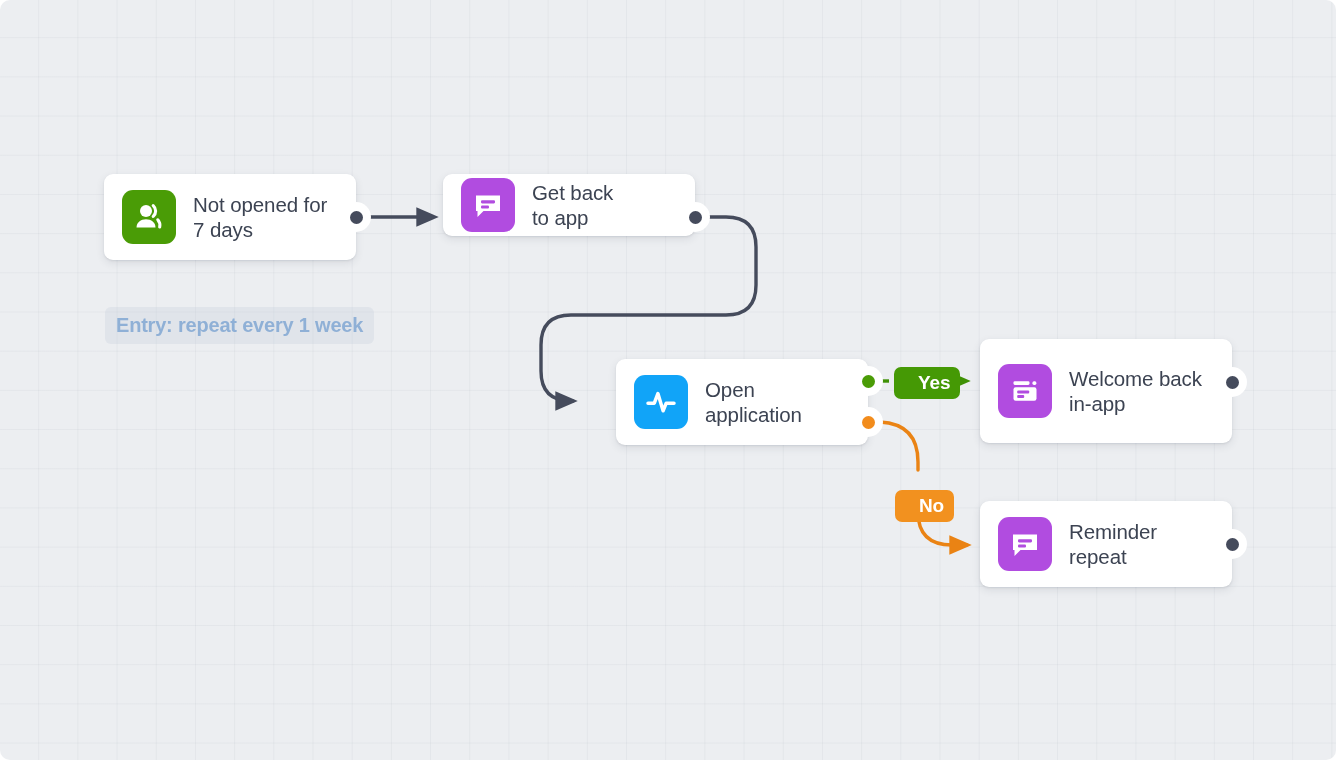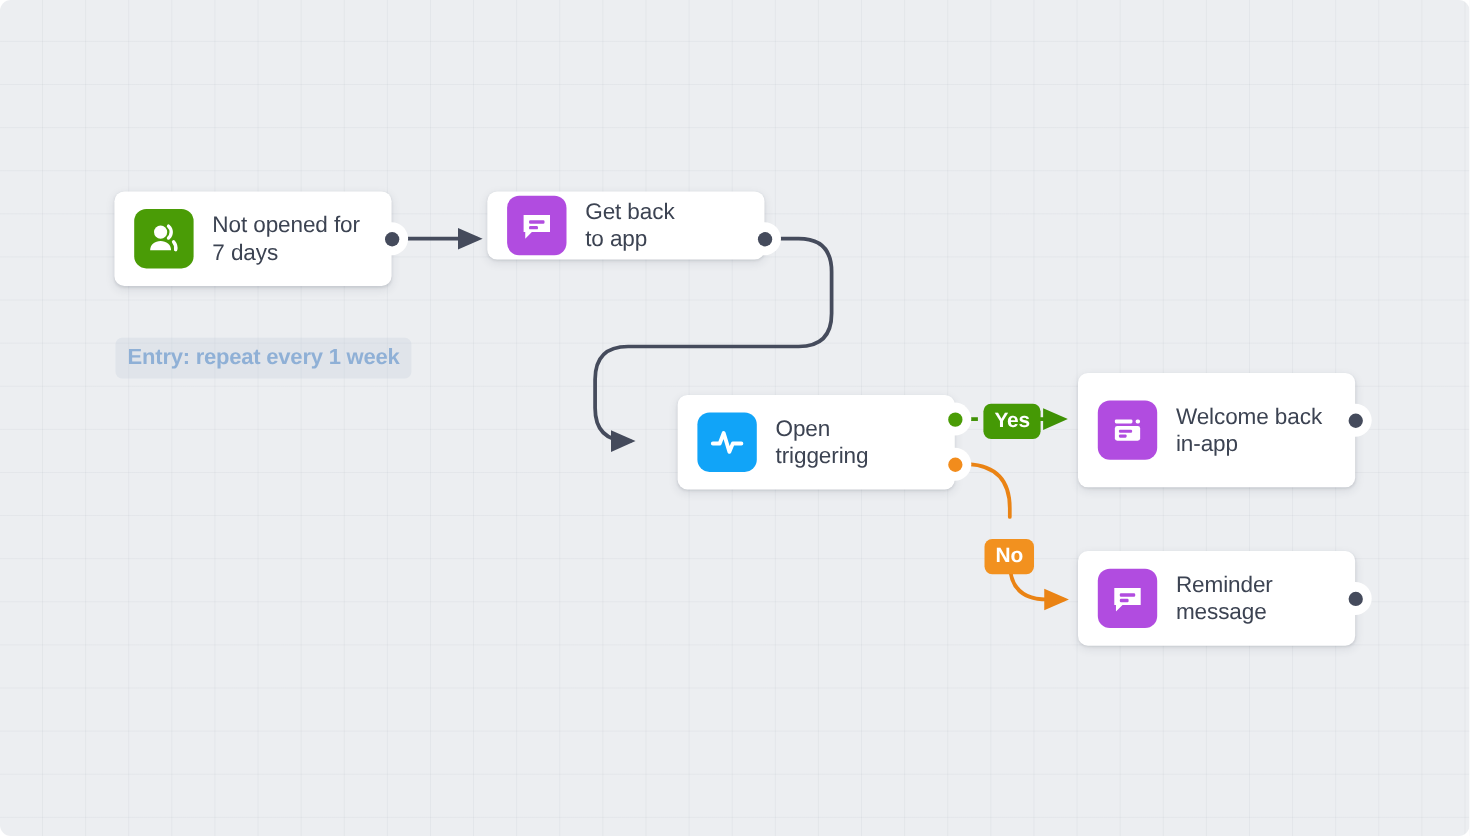--- a/index.html
+++ b/index.html
@@ -107,21 +107,21 @@
   }
 
   
   .badge {
     position: absolute;
     border-radius: 7px;
     color: #ffffff;
     font-size: 19px;
     font-weight: 700;
     line-height: 19px;
-    padding: 6px 10px 7px 10px;
+    padding: 6px 10px 7px 24px;
     z-index: 5;
     letter-spacing: -0.1px;
   }
   .badge.yes { background: #459905; }
   .badge.no  { background: #f2911f; }
 </style>
 </head>
 <body>
 
 <div id="canvas">
@@ -191,21 +191,21 @@
     <div class="port" style="right:-15px; top:28px;"></div>
   </div>
 
   <div class="node" style="left:616px; top:359px; width:252px; height:86px;">
     <div class="node-icon" style="background:#11a4f8;">
       <svg width="34" height="34" viewBox="0 0 34 34">
         <path d="M4 18.2h6.3l3.6-9.6 5.2 17.2 3.1-7.6H30" stroke="#ffffff" stroke-width="3.5" fill="none" stroke-linecap="round" stroke-linejoin="round"></path>
       </svg>
     </div>
     <div class="node-label">Open
-triggering</div>
+application</div>
     <div class="port green" style="right:-15px; top:7px;"></div>
     <div class="port orange" style="right:-15px; top:48px;"></div>
   </div>
 
   <div class="node" style="left:980px; top:339px; width:252px; height:104px;">
     <div class="node-icon" style="background:#b14ce0;">
       <svg width="34" height="34" viewBox="0 0 34 34">
         <rect x="5.5" y="7.3" width="16" height="3.6" rx="1.3" fill="#ffffff"></rect>
         <rect x="24.4" y="7.3" width="4" height="3.6" rx="1.6" fill="#ffffff"></rect>
         <rect x="5.5" y="13.3" width="23" height="13.4" rx="2.2" fill="#ffffff"></rect>
@@ -220,21 +220,21 @@
 
   <div class="node" style="left:980px; top:501px; width:252px; height:86px;">
     <div class="node-icon" style="background:#b14ce0;">
       <svg width="34" height="34" viewBox="0 0 34 34">
         <path d="M5 7.5h24v15.5H12.5L6.5 29V23H5z" fill="#ffffff"></path>
         <rect x="10" y="12.3" width="14" height="3.1" rx="1.1" fill="#b14ce0"></rect>
         <rect x="10" y="17.4" width="8" height="3.1" rx="1.1" fill="#b14ce0"></rect>
       </svg>
     </div>
     <div class="node-label">Reminder
-message</div>
+repeat</div>
     <div class="port" style="right:-15px; top:28px;"></div>
   </div>
 
   <div class="sublabel" style="left:105px; top:274px;margin-top:33px;">Entry: repeat every 1 week</div>
 
   <div class="badge yes" style="left:894px; top:367px;">Yes</div>
   <div class="badge no" style="left:895px; top:490px;">No</div>
 
 </div>
 

